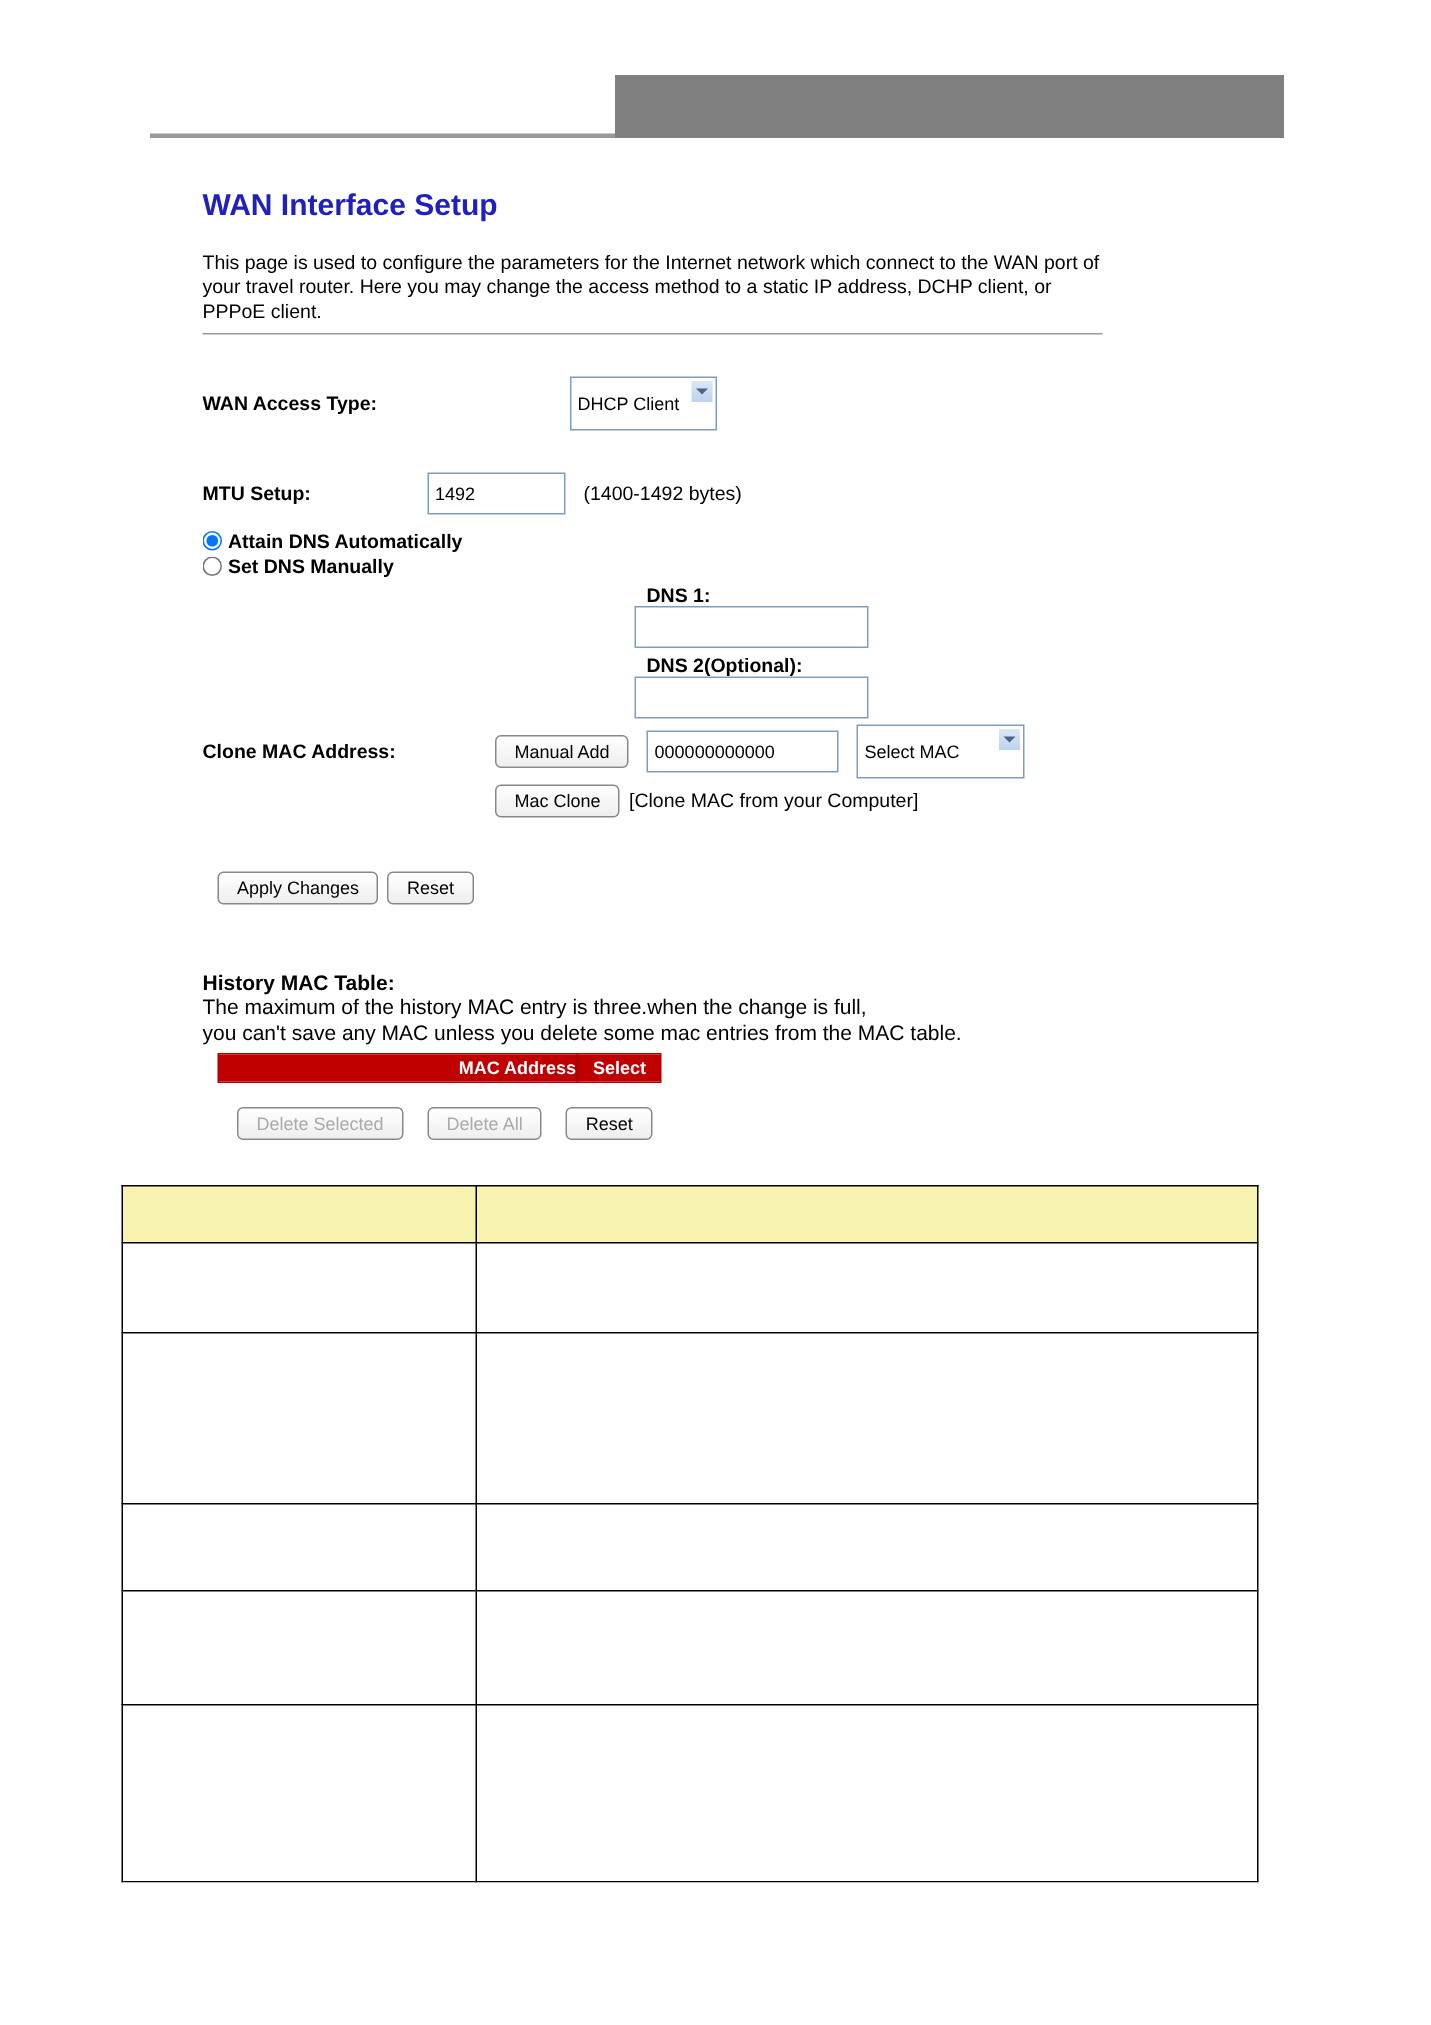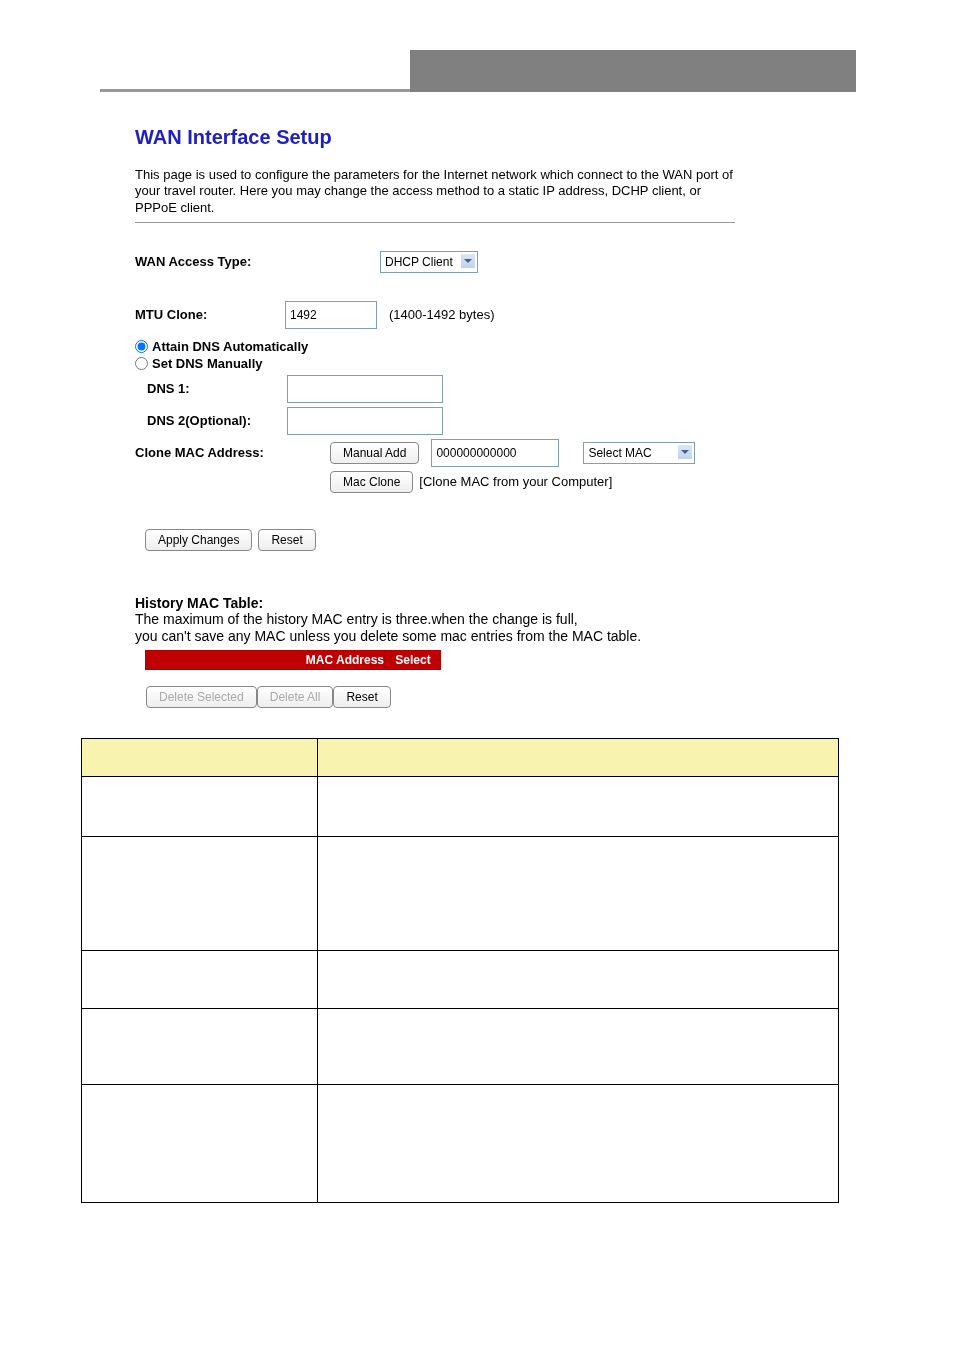--- a/index.html
+++ b/index.html
@@ -65,21 +65,21 @@
     font-size: 13px;
   }
   select.css-select {
     -webkit-appearance: none;
     -moz-appearance: none;
     appearance: none;
     border: 1px solid #7f9db9;
     background: #fff;
     font-size: 12px;
     padding: 2px 4px 2px 4px;
-    height: 22px;
+    height: 36px;
     border-radius: 0;
     position: relative;
   }
   .select-wrap {
     position: relative;
     display: inline-block;
   }
   .select-wrap::after {
     content: "";
     position: absolute;
@@ -117,20 +117,21 @@
     display: flex;
     align-items: center;
     margin: 2px 0;
   }
   .radio-line input { margin: 0 4px 0 0; }
   .radio-line label { font-weight: bold; font-size: 13px; cursor: pointer; }
   .dns-row {
     display: flex;
     align-items: center;
     margin: 4px 0 4px 12px;
+    flex-direction: column;
   }
   .dns-row .lbl2 { width: 140px; font-weight: bold; font-size: 13px; }
   .clone-row {
     display: flex;
     align-items: center;
     margin: 4px 0 2px 0;
   }
   .clone-row .lbl { width: 195px; font-weight: bold; font-size: 13px; }
   button.btn {
     font-family: Arial, Helvetica, sans-serif;
@@ -180,22 +181,22 @@
     width: 54px;
     background: #c00000;
     color: #fff;
     font-weight: bold;
     font-size: 12px;
     text-align: center;
     padding: 2px 0;
   }
   .mac-btns {
     display: flex;
-    gap: 0;
-    margin: 16px 0 0 11px;
+    gap: 16px;
+    margin: 16px 0 0 23px;
   }
   .grid-table {
     margin: 30px 0 0 -54px;
     width: 758px;
     border-collapse: collapse;
   }
   .grid-table td, .grid-table th {
     border: 1px solid #000;
   }
   .grid-table th {
@@ -226,21 +227,21 @@
       <span class="lbl">WAN Access Type:</span>
       <span style="width:95px;"></span>
       <span class="select-wrap">
         <select class="css-select" style="width:98px;">
           <option>DHCP Client</option>
         </select>
       </span>
     </div>
 
     <div class="row tight">
-      <span class="lbl">MTU Clone:</span>
+      <span class="lbl">MTU Setup:</span>
       <input type="text" class="txt" style="width: 92px;" value="1492">
       <span style="margin-left:12px;">(1400-1492 bytes)</span>
     </div>
 
     <div class="radio-line">
       <input type="radio" name="dns" id="dnsa" checked="" style="">
       <label for="dnsa">Attain DNS Automatically</label>
     </div>
     <div class="radio-line">
       <input type="radio" name="dns" id="dnsm" style="">
@@ -254,21 +255,21 @@
 
     <div class="dns-row">
       <span class="lbl2">DNS 2(Optional):</span>
       <input type="text" class="txt" style="width: 156px;" value="">
     </div>
 
     <div class="clone-row">
       <span class="lbl">Clone MAC Address:</span>
       <button class="btn">Manual Add</button>
       <input type="text" class="txt" style="width: 128px; margin-left: 12px;" value="000000000000">
-      <span class="select-wrap" style="margin-left:24px;">
+      <span class="select-wrap" style="margin-left:12px;">
         <select class="css-select" style="width:112px;">
           <option>Select MAC</option>
         </select>
       </span>
     </div>
     <div class="clone-row" style="margin-left:195px;">
       <button class="btn">Mac Clone</button>
       <span style="margin-left:6px;">[Clone MAC from your Computer]</span>
     </div>
 

